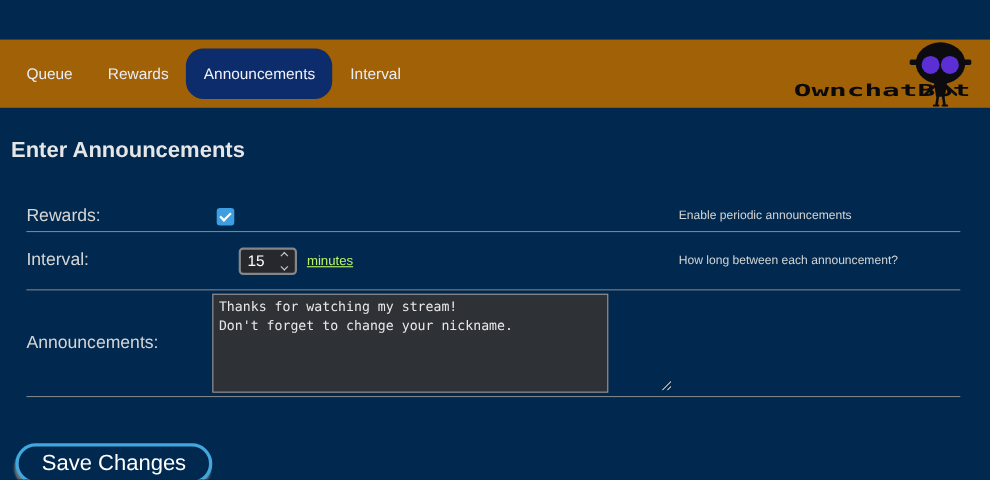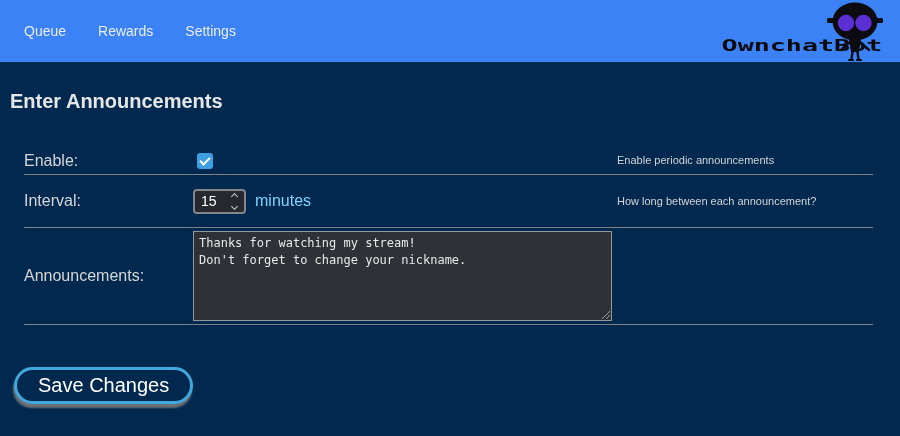--- a/index.html
+++ b/index.html
@@ -5,24 +5,25 @@
   * { margin: 0; padding: 0; box-sizing: border-box; }
   html, body { width: 900px; height: 436px; overflow: hidden; }
   body {
     background: #01294f;
     font-family: "Liberation Sans", sans-serif;
   }
 
   
   .navbar {
     height: 62px;
-    background: #3b82f6;
+    background: #a16207;
     display: flex;
     align-items: center;
     padding-left: 8px;
+    margin-top: 36px;
   }
   .nav-item {
     font-size: 14px;
     color: #e9edf7;
     padding: 0 16px;
     height: 46px;
     line-height: 46px;
     border-radius: 16px;
     cursor: pointer;
     white-space: nowrap;
@@ -114,20 +115,21 @@
   
   .control-inline { display: flex; align-items: center; }
   .number-input {
     display: flex;
     align-items: center;
     width: 53px;
     height: 25px;
     background: #26282d;
     border: 2px solid #84868a;
     border-radius: 4px;
+    margin-left: 24px;
   }
   .number-input input {
     width: 26px;
     background: transparent;
     border: none;
     outline: none;
     color: #ffffff;
     font-size: 14px;
     font-family: "Liberation Sans", sans-serif;
     padding-left: 6px;
@@ -141,27 +143,27 @@
     cursor: pointer;
   }
   .chev {
     width: 5px;
     height: 5px;
     border: solid #c7c9cc;
     border-width: 0 1.5px 1.5px 0;
   }
   .chev.up   { transform: rotate(-135deg); }
   .chev.down { transform: rotate(45deg); }
-  .unit-label { margin-left: 9px; font-size: 16px; color: #7dd3fc; }
+  .unit-label { margin-left: 9px; font-size: 12px; color: #bef264; text-decoration: underline; }
 
   
   .textarea-wrap { position: relative; width: 419px; }
   textarea.announcements {
     display: block;
-    width: 419px;
+    width: 360px;
     height: 90px;
     background: #2e3136;
     border: 1px solid #97999d;
     color: #e8e8e8;
     font-family: "DejaVu Sans Mono", monospace;
     font-size: 12px;
     line-height: 17px;
     padding: 3px 5px;
     resize: none;
     outline: none;
@@ -195,21 +197,22 @@
   }
 </style>
 </head>
 <body>
 
 
 
 <div class="navbar">
   <div class="nav-item">Queue</div>
   <div class="nav-item">Rewards</div>
-  <div class="nav-item">Settings</div>
+  <div class="nav-item active">Announcements</div>
+  <div class="nav-item">Interval</div>
 
   <div class="brand">
     <span class="brand-text">OwnchatBot</span>
     <svg class="brand-robot" viewBox="0 0 58 59" xmlns="http://www.w3.org/2000/svg">
 
       <rect x="1" y="16" width="8" height="5" rx="1.5" fill="#0c0c10"></rect>
       <rect x="49" y="16" width="8" height="5" rx="1.5" fill="#0c0c10"></rect>
 
       <ellipse cx="29" cy="19.5" rx="22.5" ry="19" fill="#0c0c10"></ellipse>
 
@@ -227,21 +230,21 @@
       <path d="M31 58 L35 58" stroke="#0c0c10" stroke-width="2" stroke-linecap="round"></path>
     </svg>
   </div>
 </div>
 
 <h1 class="page-title">Enter Announcements</h1>
 
 <div class="form-table">
 
   <div class="form-row row-enable">
-    <div class="form-label">Enable:</div>
+    <div class="form-label">Rewards:</div>
     <div class="control-inline">
       <input type="checkbox" class="checkbox" checked="true" style="">
     </div>
     <div class="form-help">Enable periodic announcements</div>
   </div>
 
   <div class="form-row row-interval">
     <div class="form-label">Interval:</div>
     <div class="control-inline">
       <div class="number-input">

